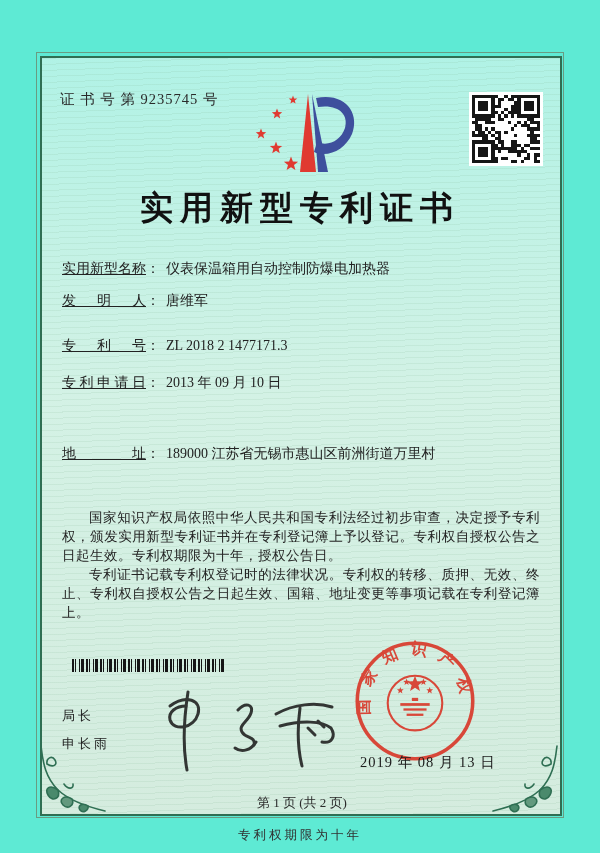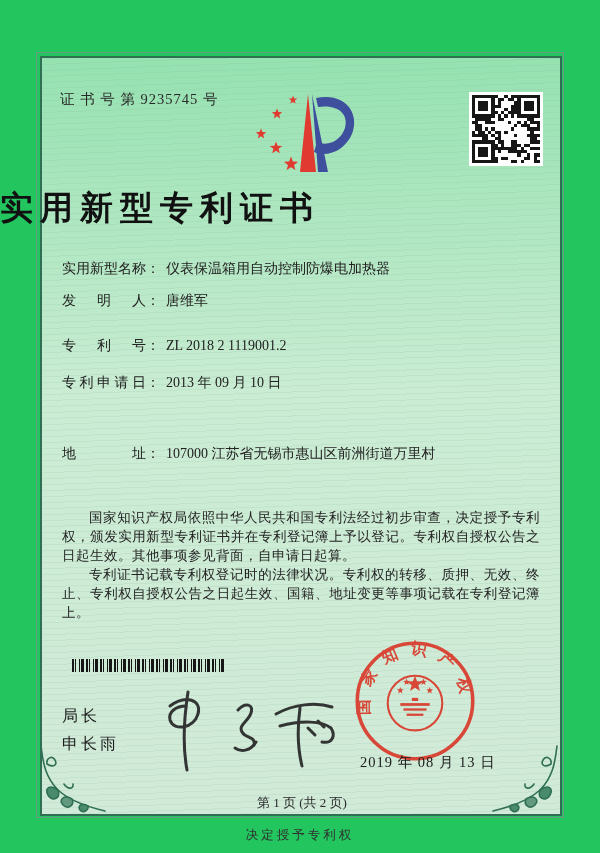--- a/index.html
+++ b/index.html
@@ -1,46 +1,46 @@
 <!DOCTYPE html>
 <html><head>
 <meta charset="utf-8">
 <style>
   html,body{margin:0;padding:0;background:#e9e9e6;}
-  .page{position:relative;width:600px;height:853px;margin:0 auto;background:#22c55e;
+  .page{position:relative;width:600px;height:853px;margin:0 auto;background:#5eead4;
         overflow:hidden;font-family:"Liberation Serif","DejaVu Serif",serif;color:#1f1f1f;
         box-shadow:0 0 6px rgba(0,0,0,.25);}
   
   .frame-outer{position:absolute;left:36px;top:52px;width:526px;height:764px;
                border:1px solid #699c82;}
   .frame-inner{position:absolute;left:40px;top:56px;width:518px;height:756px;
                border:2px solid #2f6f53;
                background:
                  repeating-linear-gradient(178deg, rgba(126,178,142,0.14) 0 1px, rgba(255,255,255,0) 1px 6px),
                  linear-gradient(180deg, rgba(244,249,244,.55) 0%, rgba(232,243,232,.85) 45%, rgba(219,236,223,.95) 100%);}
   .corner{position:absolute;width:70px;height:70px;z-index:3;}
   .corner.br{left:490px;top:744px;}
   .corner.bl{left:38px;top:744px;transform:scaleX(-1);}
   .abs{position:absolute;z-index:4;}
   .cert-no{left:60px;top:90px;font-size:14.5px;letter-spacing:1px;color:#2a2a2a;}
   .logo{left:246px;top:88px;width:116px;height:92px;}
   .qr{left:469px;top:92px;width:74px;height:74px;background:#fff;padding:3px;box-sizing:border-box;}
   .qr svg{width:100%;height:100%;shape-rendering:crispEdges;display:block;}
-  .title{left:0;top:186px;width:600px;font-size:33px;font-weight:700;
+  .title{left:0;top:186px;width:600px;text-align:center;font-size:33px;font-weight:700;
          letter-spacing:7px;color:#111;}
   .field{left:62px;font-size:14px;white-space:nowrap;color:#222;}
-  .field .lbl{display:inline-block;width:84px;text-align:justify;text-align-last:justify;vertical-align:top;}
+  .field .lbl{display:inline-block;width:84px;text-align:justify;text-align-last:justify;vertical-align:top;text-decoration:underline;}
   .field .sep{display:inline-block;margin-right:6px;}
   .field2{position:absolute;left:226px;top:0;}
   .paras{left:62px;top:508px;width:478px;font-size:13.5px;line-height:19px;
          text-align:justify;color:#242424;letter-spacing:.5px;}
   .paras p{margin:0;text-indent:2em;}
   .barcode{left:72px;top:659px;width:152px;height:13px;
     background:repeating-linear-gradient(90deg,#161616 0 2px,transparent 2px 3px,#161616 3px 4px,transparent 4px 7px,#161616 7px 8px,transparent 8px 9px,#161616 9px 12px,transparent 12px 14px);}
-  .director{left:62px;top:702px;font-size:16px;letter-spacing:3px;color:#1c1c1c;line-height:28px;}
+  .director{left:62px;top:702px;font-size:13px;letter-spacing:3px;color:#1c1c1c;line-height:28px;}
   .signature{left:142px;top:676px;width:215px;height:104px;}
   .seal{left:352px;top:638px;width:126px;height:126px;opacity:.92;z-index:5;}
   .seal-date{left:360px;top:753px;font-size:14.5px;color:#1b1b1b;z-index:6;letter-spacing:1px;}
   .page-no{left:2px;top:794px;width:600px;text-align:center;font-size:13px;color:#2a2a2a;z-index:6;}
   .back-note{left:0;top:827px;width:600px;text-align:center;font-size:12.5px;
              letter-spacing:3px;color:#303030;}
 </style>
 </head>
 <body>
 
@@ -324,31 +324,31 @@
 
   <div class="abs title">实用新型专利证书</div>
 
   <div class="abs field" style="top:260px">
     <span class="lbl">实用新型名称</span><span class="sep">：</span><span>仪表保温箱用自动控制防爆电加热器</span>
   </div>
   <div class="abs field" style="top:292px">
     <span class="lbl">发明人</span><span class="sep">：</span><span>唐维军</span>
   </div>
   <div class="abs field" style="top:337px">
-    <span class="lbl">专利号</span><span class="sep">：</span><span>ZL 2018 2 1119001.2</span>
+    <span class="lbl">专利号</span><span class="sep">：</span><span>ZL 2018 2 1477171.3</span>
   </div>
   <div class="abs field" style="top:374px">
     <span class="lbl">专利申请日</span><span class="sep">：</span><span>2013 年 09 月 10 日</span>
   </div>
   <div class="abs field" style="top:445px">
-    <span class="lbl">地址</span><span class="sep">：</span><span>107000 江苏省无锡市惠山区前洲街道万里村</span>
+    <span class="lbl">地址</span><span class="sep">：</span><span>189000 江苏省无锡市惠山区前洲街道万里村</span>
   </div>
 
   <div class="abs paras">
-    <p>国家知识产权局依照中华人民共和国专利法经过初步审查，决定授予专利权，颁发实用新型专利证书并在专利登记簿上予以登记。专利权自授权公告之日起生效。其他事项参见背面，自申请日起算。</p>
+    <p>国家知识产权局依照中华人民共和国专利法经过初步审查，决定授予专利权，颁发实用新型专利证书并在专利登记簿上予以登记。专利权自授权公告之日起生效。专利权期限为十年，授权公告日。</p>
     <p>专利证书记载专利权登记时的法律状况。专利权的转移、质押、无效、终止、专利权自授权公告之日起生效、国籍、地址变更等事项记载在专利登记簿上。</p>
   </div>
 
   <div class="abs barcode"></div>
 
   <div class="abs director">
     <div>局长</div>
     <div>申长雨</div>
   </div>
 
@@ -383,15 +383,15 @@
       <polygon stroke="none" points="74.0,46.6 74.8,48.8 77.2,48.9 75.4,50.4 76.0,52.8 74.0,51.4 72.0,52.8 72.6,50.4 70.8,48.9 73.2,48.8"></polygon>
       <rect x="46" y="62" width="28" height="2.6" stroke="none"></rect>
       <rect x="49" y="67" width="22" height="2.2" stroke="none"></rect>
       <rect x="52" y="72" width="16" height="2.2" stroke="none"></rect>
       <rect x="57" y="57" width="6" height="3" stroke="none"></rect>
     </g>
   </svg>
   <div class="abs seal-date">2019 年 08 月 13 日</div>
 
   <div class="abs page-no">第 1 页 (共 2 页)</div>
-  <div class="abs back-note">决定授予专利权</div>
+  <div class="abs back-note">专利权期限为十年</div>
 
 </div>
 
 </body></html>

